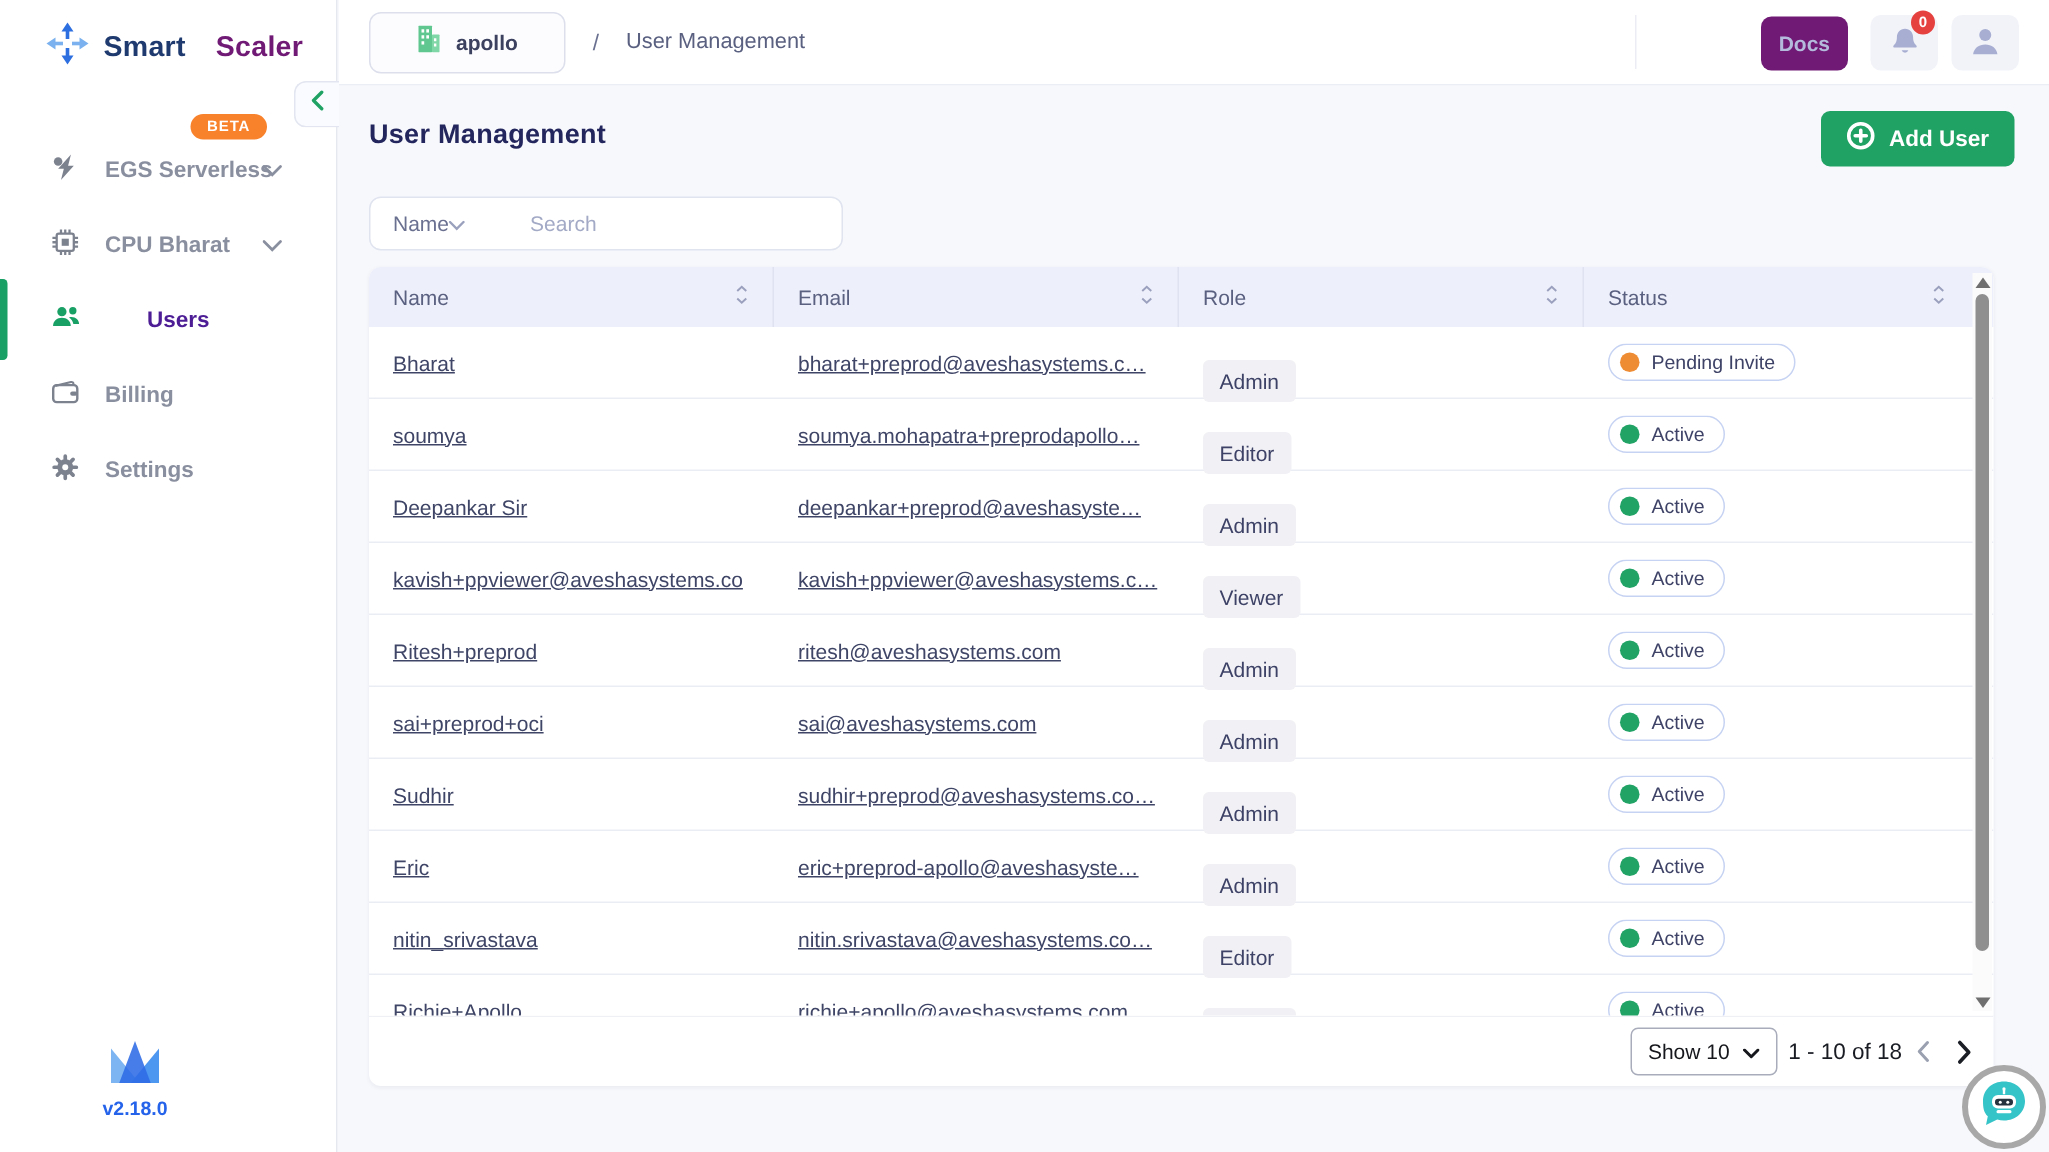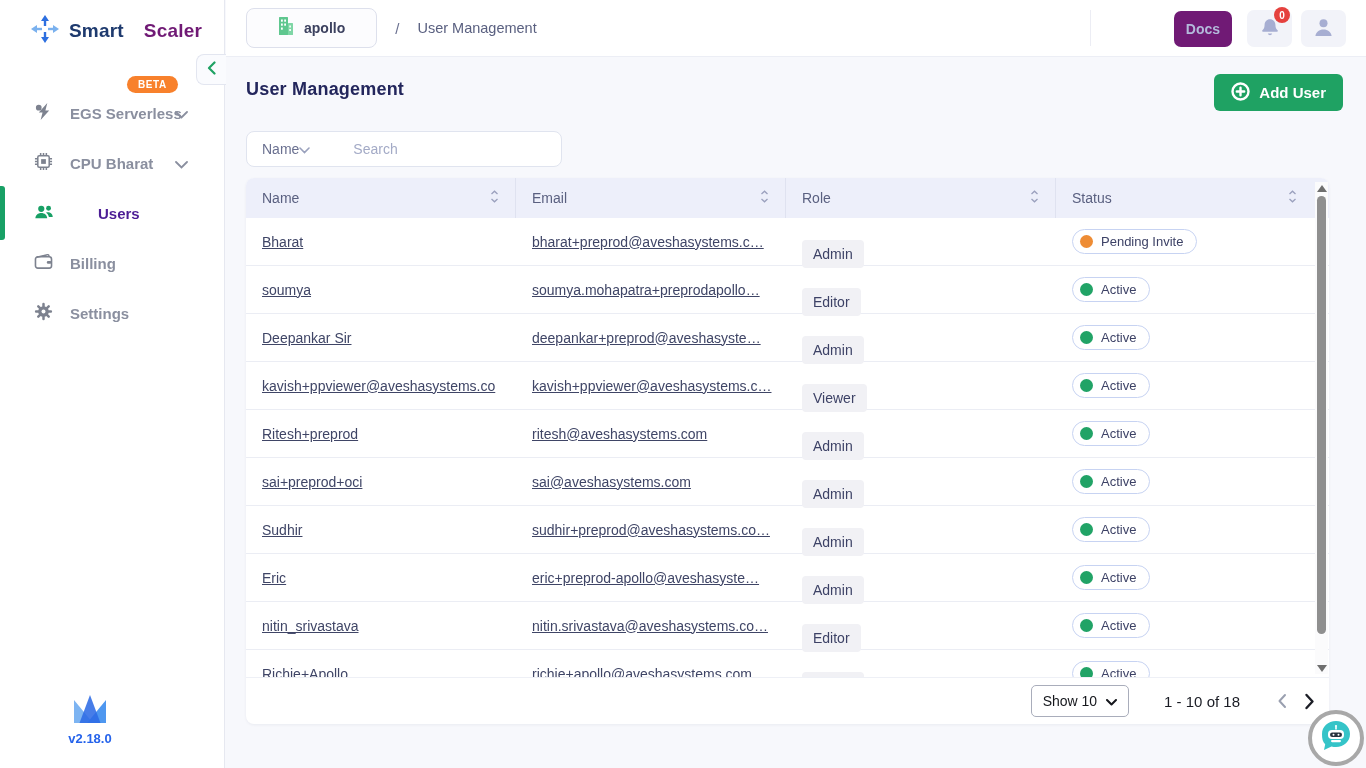--- a/index.html
+++ b/index.html
@@ -65,21 +65,21 @@
 
   
   .vscroll { position:absolute; right:1px; top:4px; width:13px; height:492px; background:#fbfbfc; }
   .vs-arrow { position:absolute; left:0; width:13px; height:12px; display:flex; align-items:center; justify-content:center; cursor:pointer; }
   .vs-up { top:0; } .vs-down { bottom:0; }
   .tri-up { width:0; height:0; border-left:5px solid transparent; border-right:5px solid transparent; border-bottom:7px solid #6f6f6f; }
   .tri-down { width:0; height:0; border-left:5px solid transparent; border-right:5px solid transparent; border-top:7px solid #6f6f6f; }
   .vs-thumb { position:absolute; left:2px; top:14px; width:9px; height:438px; background:#8f8f8f; border-radius:5px; cursor:pointer; }
 
   
-  .pagination { position:absolute; left:0; right:0; top:500px; height:46px; display:flex; align-items:center; justify-content:flex-end; gap:35px; padding-right:8px; }
+  .pagination { position:absolute; left:0; right:0; top:500px; height:46px; display:flex; align-items:center; justify-content:flex-end; gap:7px; padding-right:8px; }
   .show-select { display:flex; align-items:center; gap:9px; border:1px solid #a9adbb; border-radius:5px; padding:7px 11px; font-size:14px; color:#15171c; cursor:pointer; background:#fff; }
   .range-text { font-size:15px; color:#1a1c24; }
   .pg-arrows { display:flex; align-items:center; gap:13px; margin-right:4px; }
   .pg-btn { background:none; border:none; display:flex; cursor:pointer; padding:2px; }
 
   
   .chat-widget { position:absolute; right:2px; bottom:2px; width:56px; height:56px; background:#fff; border:4px solid #a8a8a8; border-radius:50%; display:flex; align-items:center; justify-content:center; cursor:pointer; z-index:5; }
 </style>
 </head>
 <body>

